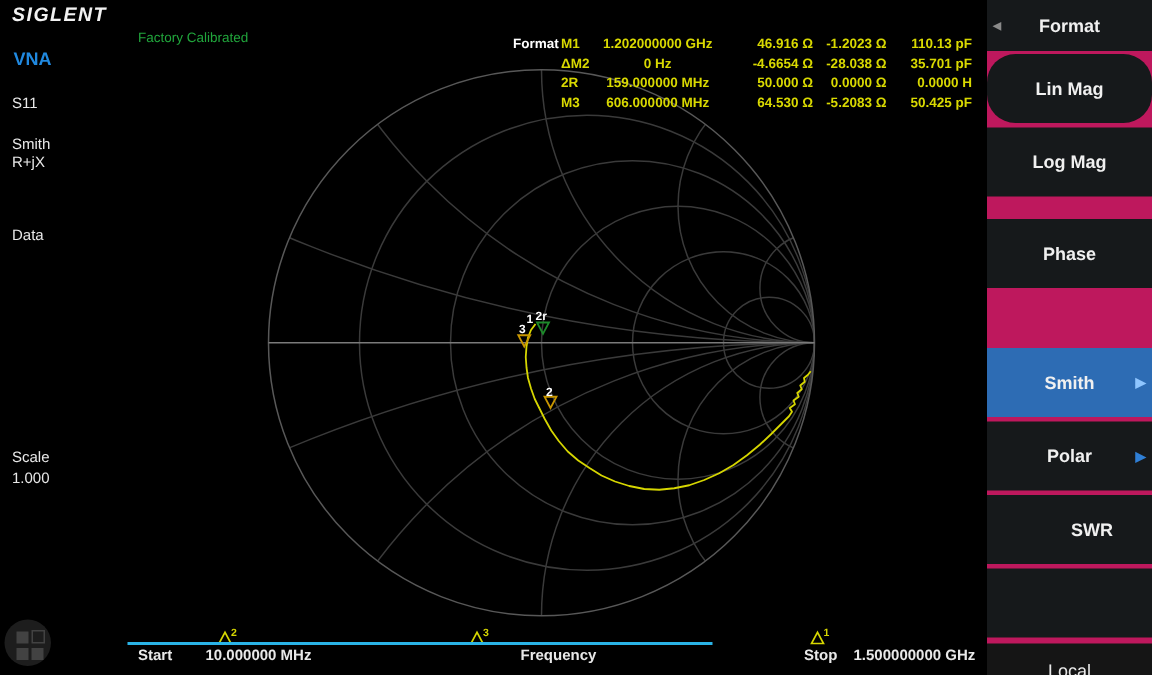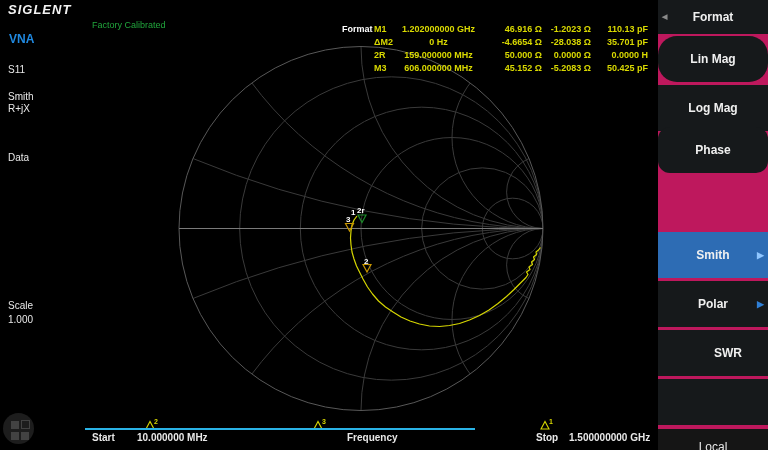--- a/index.html
+++ b/index.html
@@ -47,21 +47,21 @@
   .sidebar{position:absolute;left:658px;top:0;width:110px;height:450px;background:#be185d;}
   .shdr{position:absolute;left:0;top:0;width:110px;height:34px;background:#16191b;
         color:#f0f0f0;font-size:12px;font-weight:bold;
         display:flex;align-items:center;justify-content:center;}
   .shdr .backarrow{position:absolute;left:4px;top:13px;font-size:7px;color:#8a8a8a;}
   .sbtn{position:absolute;left:0;width:110px;height:46px;background:#16191b;color:#f0f0f0;
         font-size:12px;font-weight:bold;display:flex;align-items:center;justify-content:center;}
   .sbtn .arrow{position:absolute;right:4px;font-size:9px;color:#2f7fd6;}
   .sbtn.active{background:#2d6cb4;}
   .sbtn.active .arrow{color:#8fc6ff;}
-  .sb1{top:36px;border-radius:19px;}.sb2{top:85px;}.sb3{top:127px;border-radius:12px;}.sb4{top:183px;}
+  .sb1{top:36px;border-radius:19px;}.sb2{top:85px;}.sb3{top:146px;}.sb4{top:183px;}
   .sb5{top:232px;}.sb6{top:281px;}.sb7{top:330px;padding-left:15px;}.sb8{top:379px;}
   .slocal{position:absolute;left:0;top:429px;width:110px;height:36px;background:#151515;
         color:#e8e8e8;font-size:12px;display:flex;align-items:center;justify-content:center;}
 
   
   .menu-btn{position:absolute;left:3px;top:413px;width:31px;height:31px;border-radius:50%;
             background:#1d1d1d;}
   .sq{position:absolute;width:8px;height:8px;background:#424242;}
   .sq-tl{left:8px;top:8px;}
   .sq-tr{left:18px;top:7px;background:transparent;border:1px solid #424242;width:7px;height:7px;}
@@ -149,21 +149,21 @@
       <span class="mname">2R</span>
       <span class="mc1">159.000000 MHz</span>
       <span class="mc2">50.000 Ω</span>
       <span class="mc3">0.0000 Ω</span>
       <span class="mc4">0.0000 H</span>
     </div>
     <div class="mrow">
       <span class="mprefix"></span>
       <span class="mname">M3</span>
       <span class="mc1">606.000000 MHz</span>
-      <span class="mc2">45.152 Ω</span>
+      <span class="mc2">64.530 Ω</span>
       <span class="mc3">-5.2083 Ω</span>
       <span class="mc4">50.425 pF</span>
     </div>
   </div>
 
   <div class="axisline" style="background: rgb(42, 179, 230);"></div>
   <div class="bb bb-start">Start</div>
   <div class="bb bb-startval">10.000000 MHz</div>
   <div class="bb bb-freq">Frequency</div>
   <div class="bb bb-stop">Stop</div>

